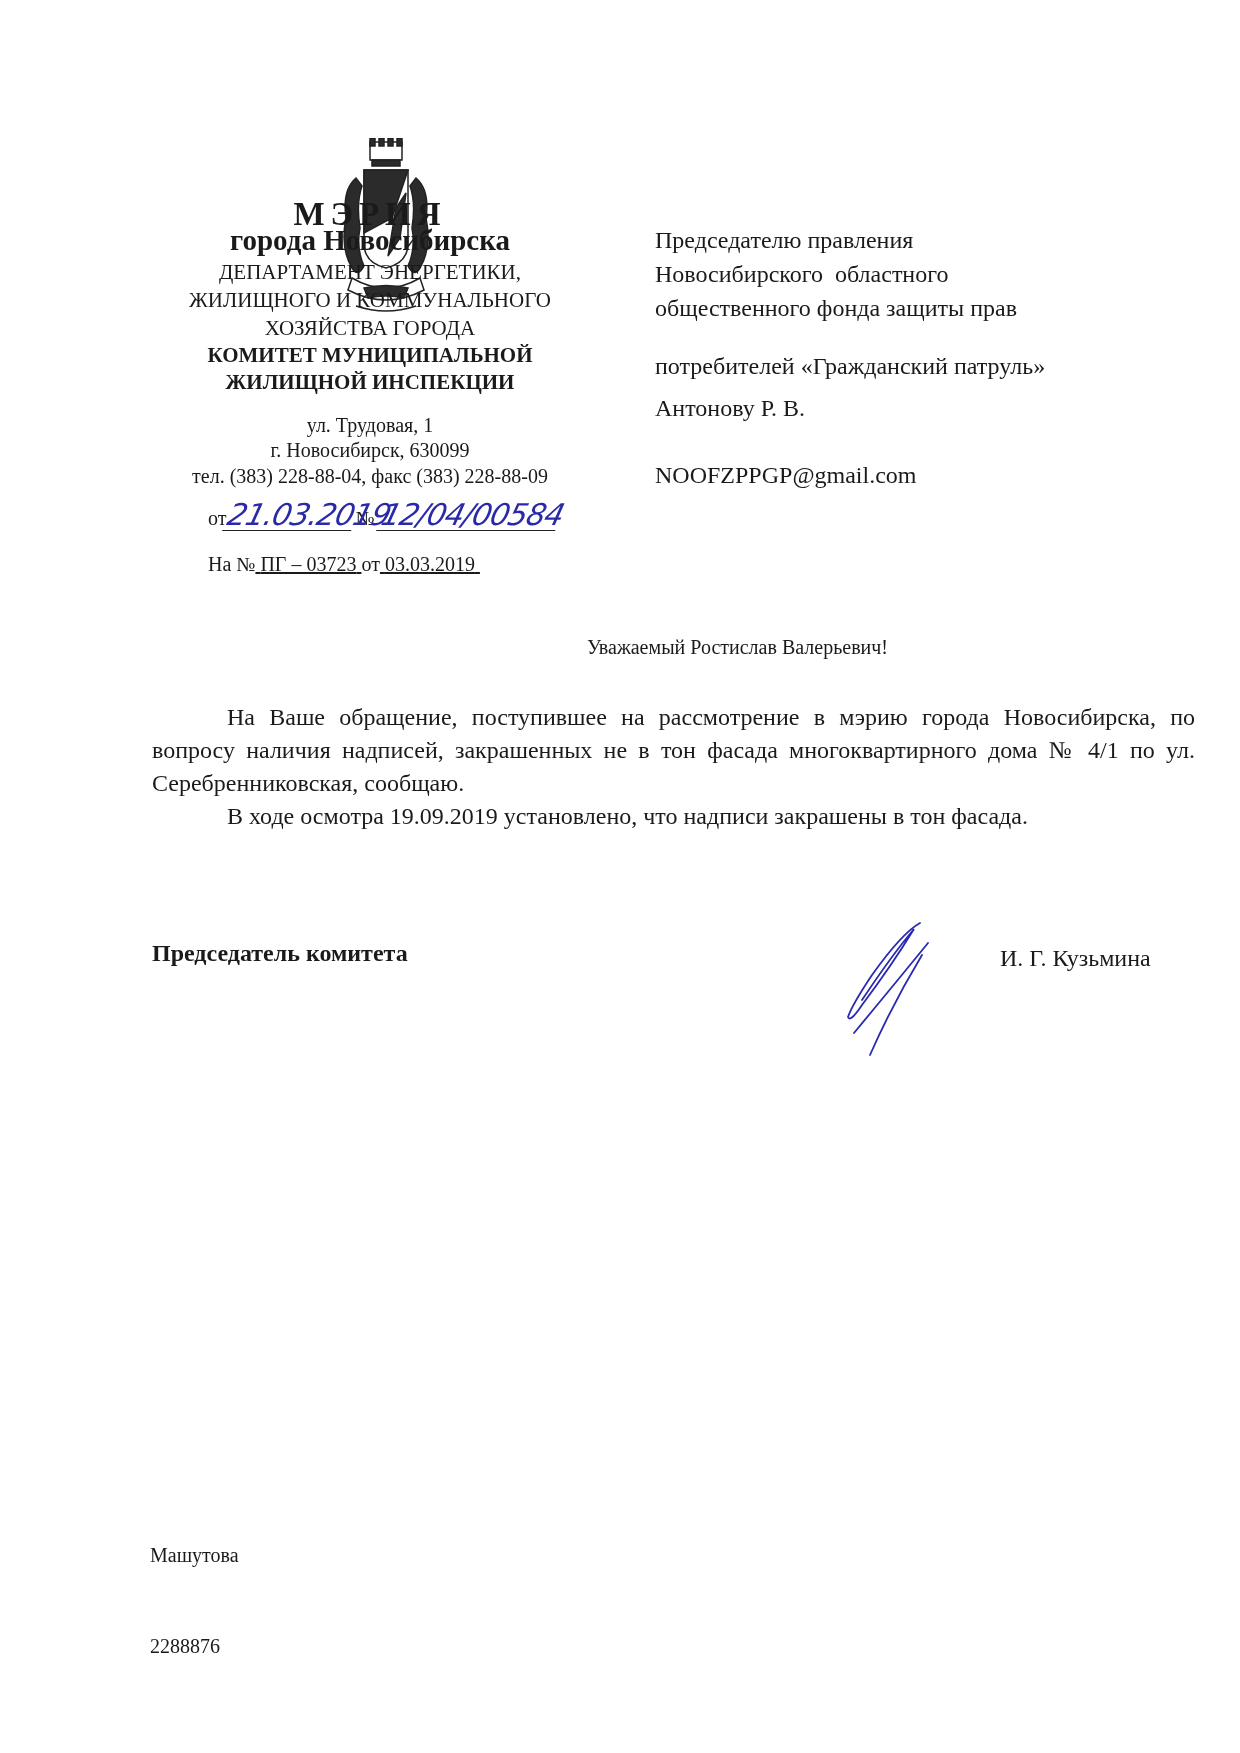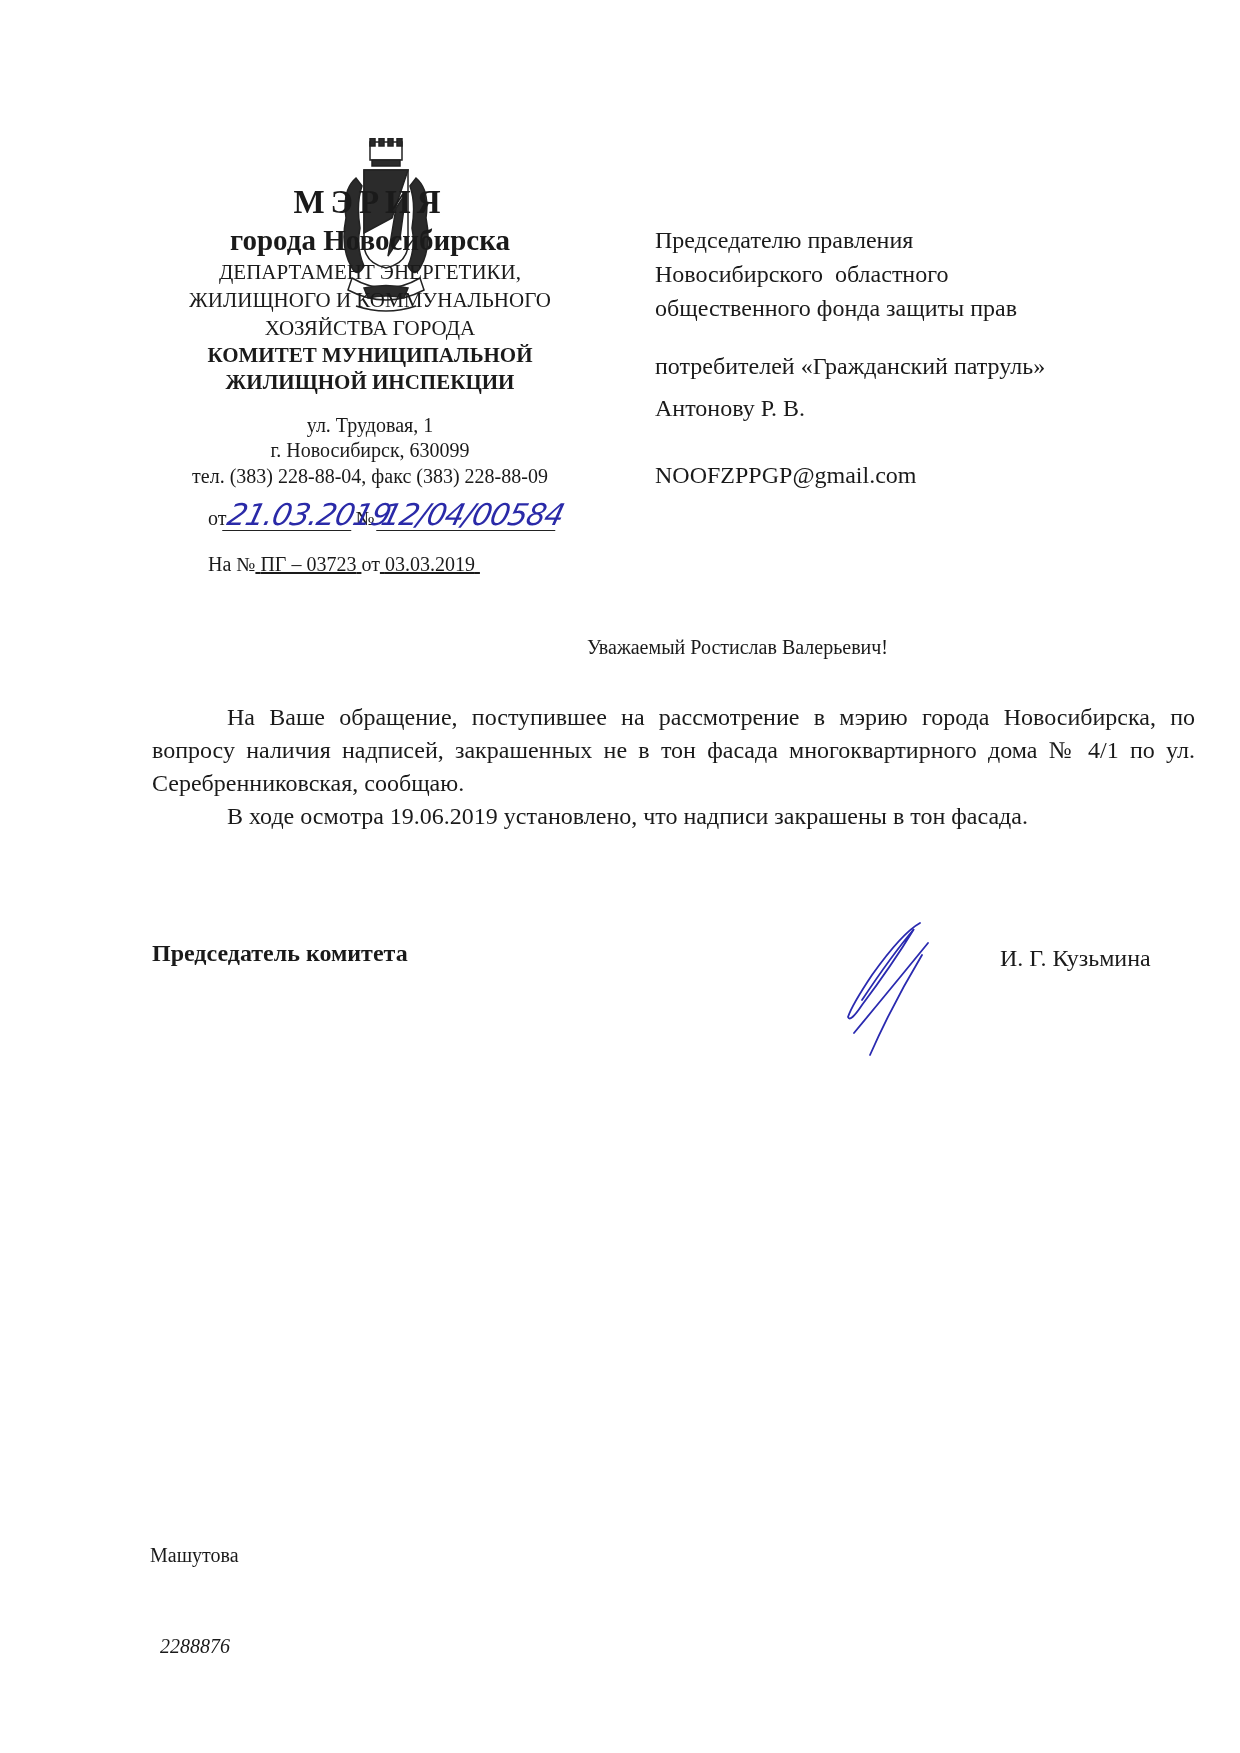--- a/index.html
+++ b/index.html
@@ -4,21 +4,21 @@
 <style>
   html, body { margin: 0; padding: 0; background: #ffffff; }
   body {
     width: 1240px; height: 1753px; position: relative; overflow: hidden;
     font-family: "Liberation Serif", "DejaVu Serif", serif; color: #1a1a1a;
   }
   .abs { position: absolute; }
   
   #coat { left: 334px; top: 138px; width: 104px; height: 200px; }
   .lh { left: 150px; width: 440px; text-align: center; line-height: 1; }
-  #mayoralty { top: 186px; font-size: 33px; font-weight: bold; letter-spacing: 6px; }
+  #mayoralty { top: 198px; font-size: 33px; font-weight: bold; letter-spacing: 6px; }
   #city { top: 226px; font-size: 29px; font-weight: bold; }
   #dept1 { top: 262px; font-size: 21px; }
   #dept2 { top: 290px; font-size: 21px; }
   #dept3 { top: 318px; font-size: 21px; }
   #comm1 { top: 345px; font-size: 21px; font-weight: bold; }
   #comm2 { top: 372px; font-size: 21px; font-weight: bold; }
   #addr1 { top: 415px; font-size: 20px; }
   #addr2 { top: 440px; font-size: 20px; }
   #addr3 { top: 466px; font-size: 20px; }
   
@@ -44,21 +44,21 @@
   #greeting { left: 150px; width: 1045px; top: 636px; text-align: center; font-size: 20px; padding-left: 130px; box-sizing: border-box; }
   .body { left: 152px; width: 1043px; font-size: 24px; line-height: 33px; text-align: justify; }
   #p1 { top: 701px; text-indent: 75px; text-align-last: left; }
   #p2 { top: 800px; text-indent: 75px; text-align-last: left; }
   
   #signer-title { left: 152px; top: 940px; font-size: 24px; font-weight: bold; }
   #signer-name { left: 1000px; top: 945px; font-size: 24px; }
   #signature { left: 822px; top: 915px; width: 120px; height: 150px; }
   
   #exec-name { left: 150px; top: 1544px; font-size: 20px; }
-  #exec-phone { left: 160px; top: 1635px; font-size: 20px; font-style: italic; }
+  #exec-phone { left: 150px; top: 1635px; font-size: 20px; }
 </style>
 </head>
 <body>
 
 <svg id="coat" class="abs" viewBox="0 0 104 200">
   <g fill="#2b2b2b" stroke="#222" stroke-width="1.5">
 
     <rect x="36" y="4" width="32" height="18" fill="none"></rect>
     <rect x="36" y="0" width="5" height="8"></rect>
       <rect x="45" y="0" width="5" height="8"></rect>
@@ -101,21 +101,21 @@
 
 <div id="rc1" class="abs rc">Председателю правления</div>
 <div id="rc2" class="abs rc" style="white-space:pre;text-align:right;">Новосибирского  областного</div>
 <div id="rc3" class="abs rc">общественного фонда защиты прав</div>
 <div id="rc4" class="abs rc">потребителей «Гражданский патруль»</div>
 <div id="rc5" class="abs rc">Антонову Р. В.</div>
 <div id="rc6" class="abs rc">NOOFZPPGP@gmail.com</div>
 
 <div id="greeting" class="abs">Уважаемый Ростислав Валерьевич!</div>
 <div id="p1" class="abs body">На Ваше обращение, поступившее на рассмотрение в мэрию города Новосибирска, по вопросу наличия надписей, закрашенных не в тон фасада многоквартирного дома № 4/1 по ул. Серебренниковская, сообщаю.</div>
-<div id="p2" class="abs body">В ходе осмотра 19.06.2019 установлено, что  надписи закрашены в тон фасада.</div>
+<div id="p2" class="abs body">В ходе осмотра 19.09.2019 установлено, что  надписи закрашены в тон фасада.</div>
 
 <div id="signer-title" class="abs">Председатель комитета</div>
 <svg id="signature" class="abs" viewBox="0 0 120 150">
   <g fill="none" stroke="#2a2ab0" stroke-width="1.8" stroke-linecap="round">
     <path d="M98 8 Q80 18 50 60 Q30 90 26 102 Q28 108 40 90 Q70 50 92 14 Q70 40 40 85"></path>
     <path d="M106 28 Q80 60 32 118"></path>
     <path d="M100 40 Q70 90 48 140"></path>
   </g>
 </svg>
 <div id="signer-name" class="abs">И. Г. Кузьмина</div>

